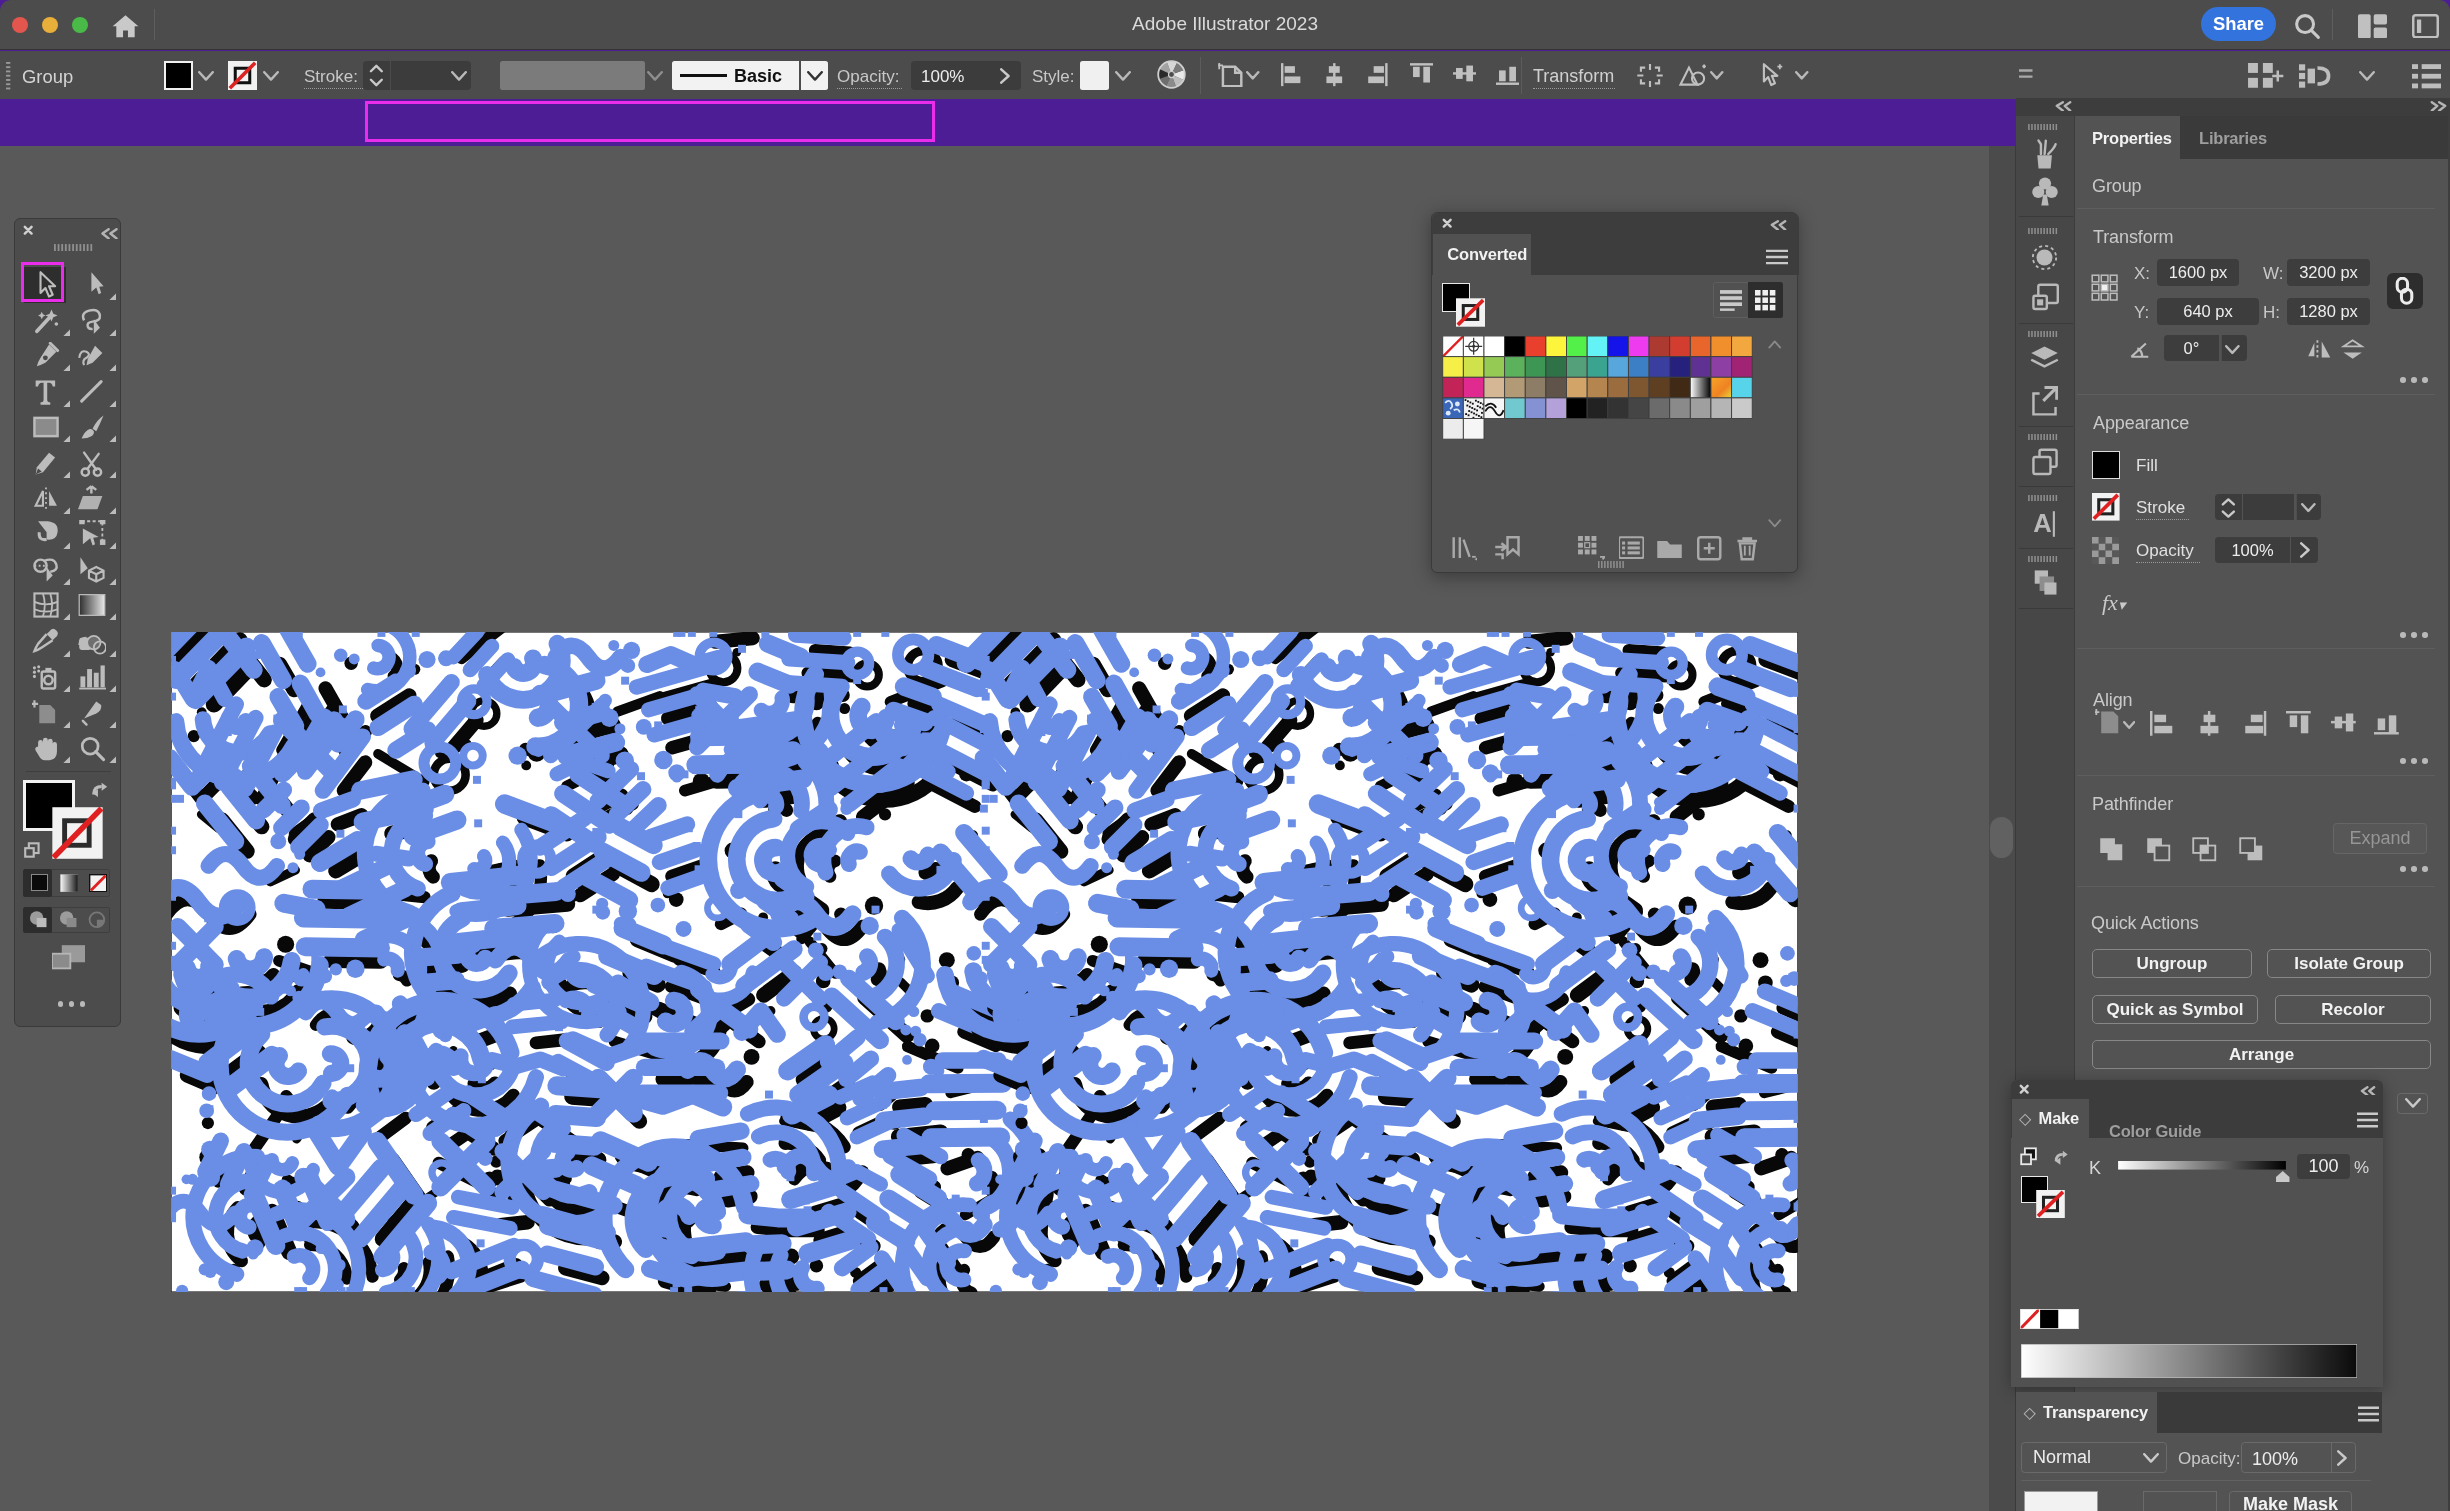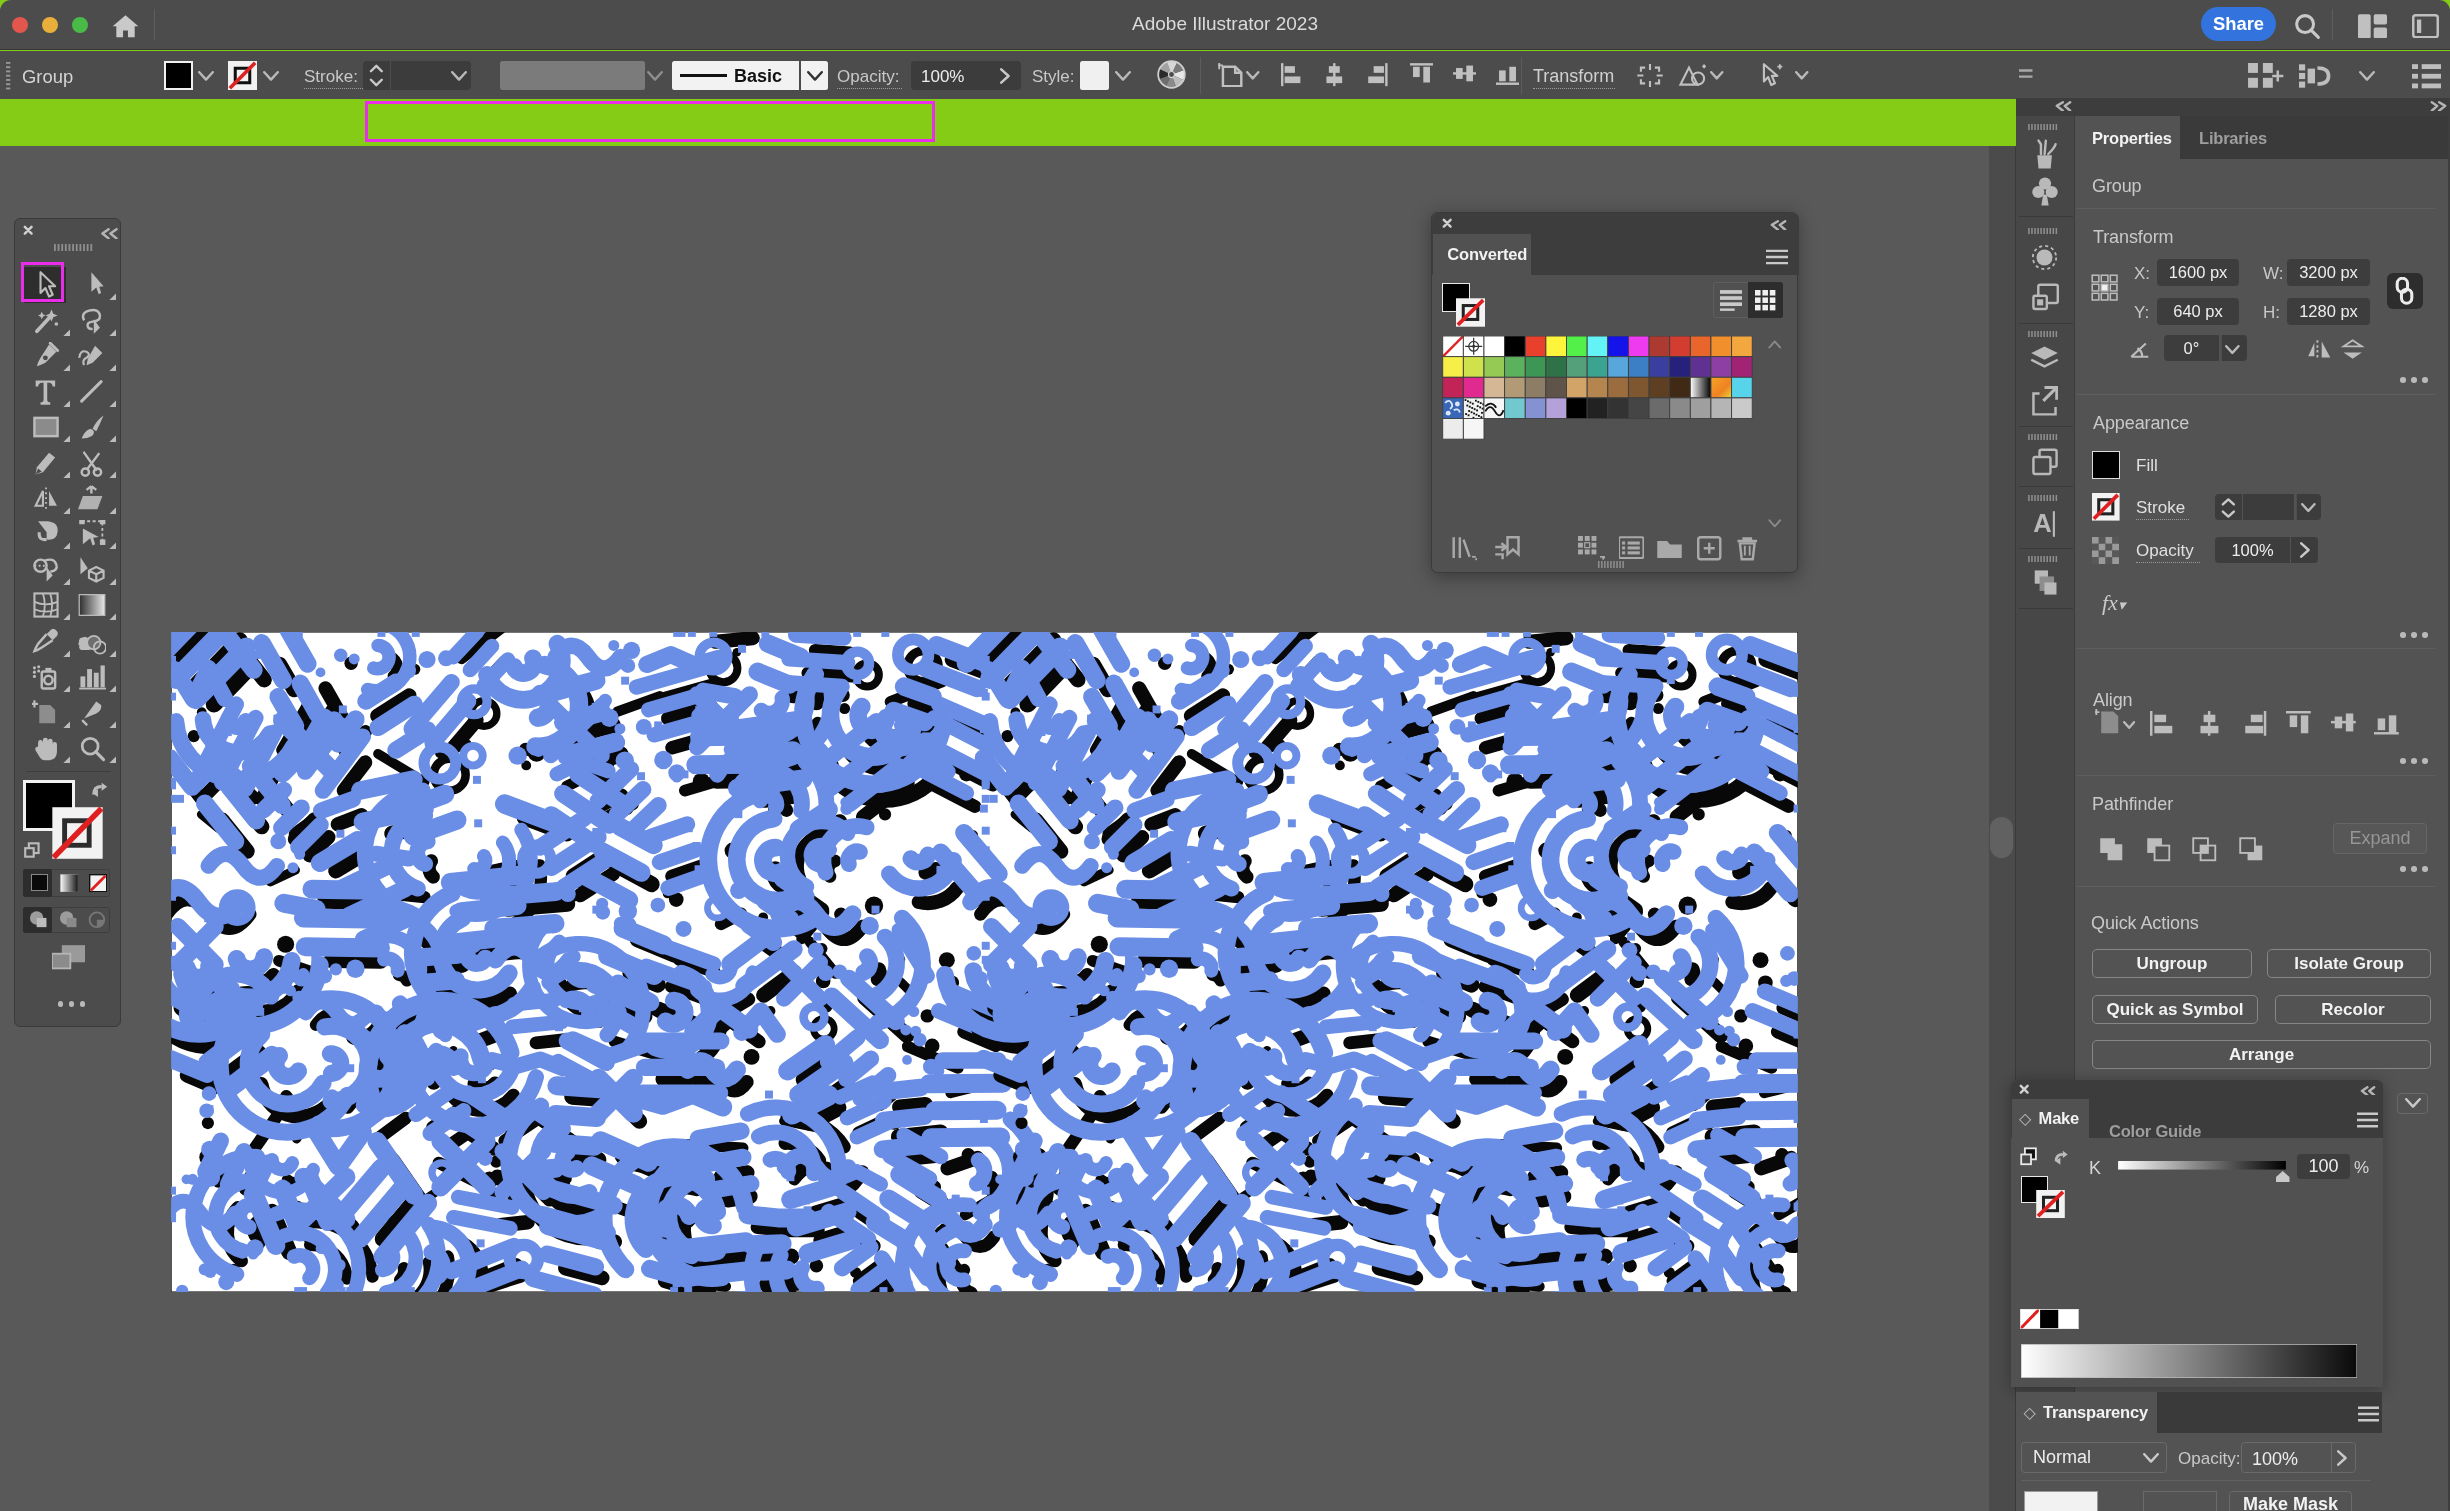--- a/index.html
+++ b/index.html
@@ -1,15 +1,15 @@
 <!DOCTYPE html>
 <html style="font-size:9.8px"><head><meta charset="utf-8"><style>
 *{margin:0;padding:0;box-sizing:border-box;}
 html,body{width:2450px;height:1512px;overflow:hidden;background:#595959;font-family:"Liberation Sans",sans-serif;-webkit-font-smoothing:antialiased;}
-#root{position:relative;width:2450px;height:1512px;background:#84cc16;}
+#root{position:relative;width:2450px;height:1512px;background:#4c1d95;}
 .abs{position:absolute;}
 .lbl{color:#c8c8c8;font-size:17px;}
 .field{background:#3d3d3d;border-radius:3.7px;color:#ededed;font-size:16.5px;display:flex;align-items:center;justify-content:center;}
 .dots3{display:flex;gap:5.5px;align-items:center;}
 .dots3 i{width:5.5px;height:5.5px;border-radius:50%;background:#b9b9b9;display:block;}
 .dotline{position:absolute;border-bottom:1.8px dotted #9a9a9a;}
 .qbtn{position:absolute;border:1.2px solid #878787;border-radius:4.9px;color:#f2f2f2;font-size:17px;font-weight:bold;display:flex;align-items:center;justify-content:center;background:transparent;}
 .sep-h{position:absolute;height:1.2px;background:#5e5e5e;}
 .panhead{color:#c9c9c9;font-size:18px;letter-spacing:-0.1px;}
 </style></head><body>
@@ -1271,21 +1271,21 @@
         <rect x="32" y="17" width="11" height="11" stroke="#bdbdbd" stroke-width="2.5" fill="none"></rect>
         <rect x="2" y="32" width="11" height="11" stroke="#bdbdbd" stroke-width="2.5" fill="none"></rect>
         <rect x="17" y="32" width="11" height="11" stroke="#bdbdbd" stroke-width="2.5" fill="none"></rect>
         <rect x="32" y="32" width="11" height="11" stroke="#bdbdbd" stroke-width="2.5" fill="none"></rect>
       </svg>
       <div class="abs lbl" style="left:118px;top:166px;">X:</div>
       <div class="abs field" style="left:141px;top:161px;;width:82px;height:27px">1600 px</div>
       <div class="abs lbl" style="left:247px;top:166px;">W:</div>
       <div class="abs field" style="left:271px;top:161px;;width:83px;height:27px">3200 px</div>
       <div class="abs lbl" style="left:118px;top:205px;">Y:</div>
-      <div class="abs field" style="left:141px;top:200px;;width:82px;height:27px">640 px</div>
+      <div class="abs field" style="left:141px;top:200px;;width:102px;height:27px">640 px</div>
       <div class="abs lbl" style="left:247px;top:205px;">H:</div>
       <div class="abs field" style="left:271px;top:200px;;width:83px;height:27px">1280 px</div>
       <div class="abs" style="left:371px;top:175px;;width:36px;height:36px;background:#2d2d2d;border-radius:6.1px"></div>
       <svg class="abs" style="left:378px;top:179px;" width="21" height="28" viewBox="0 0 34 46">
         <rect x="5" y="2" width="17" height="23" rx="8.5" stroke="#ececec" stroke-width="5" fill="none"></rect>
         <rect x="12" y="20" width="17" height="23" rx="8.5" stroke="#ececec" stroke-width="5" fill="none"></rect>
       </svg>
       <svg class="abs" style="left:114px;top:243px;" width="22" height="17" viewBox="0 0 36 28">
         <path d="M2 26 L30 26 M2 26 L26 4 M20 26 q0 -10 -8 -14" stroke="#bdbdbd" stroke-width="3.5" fill="none"></path>
       </svg>

